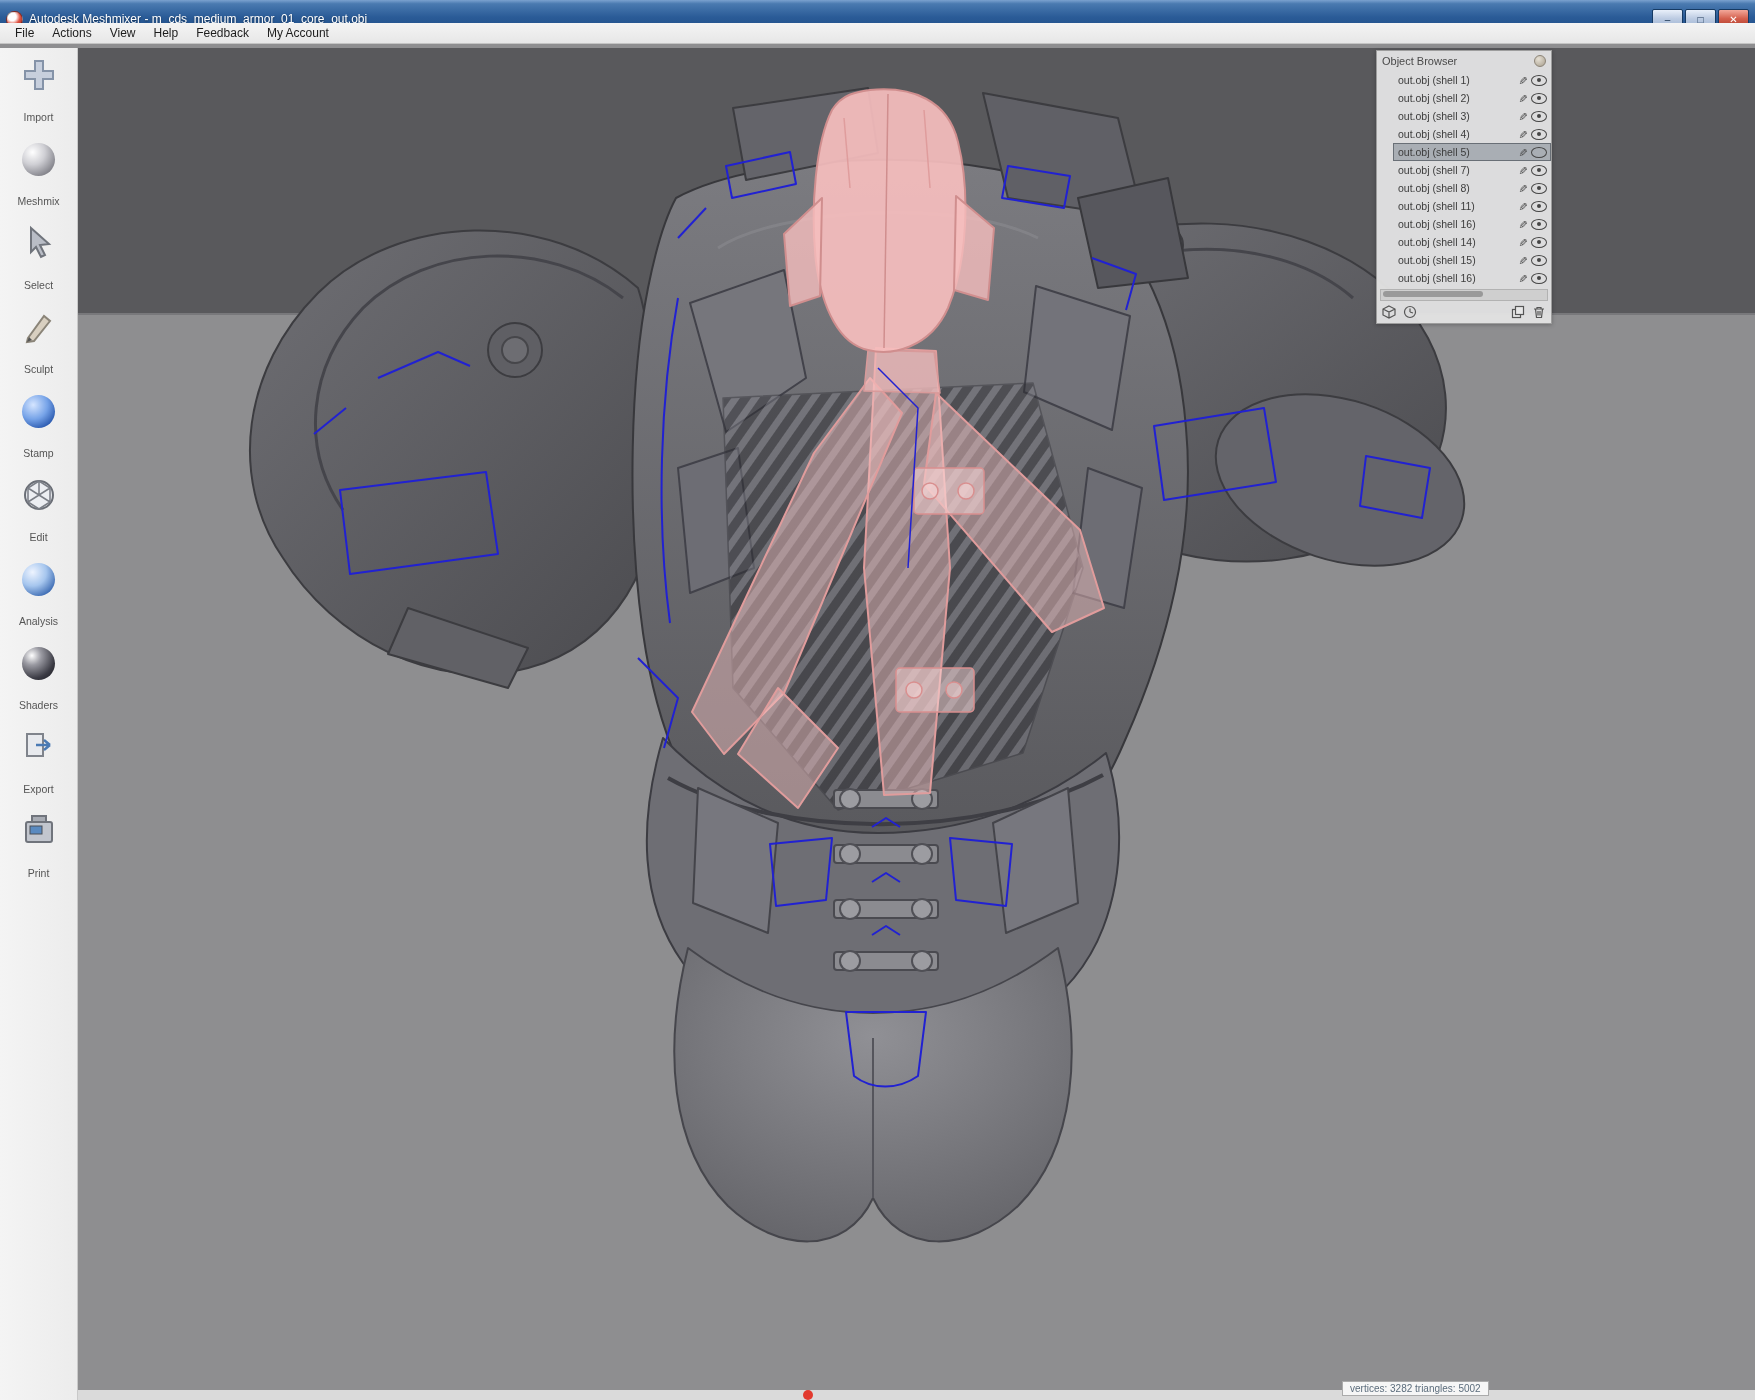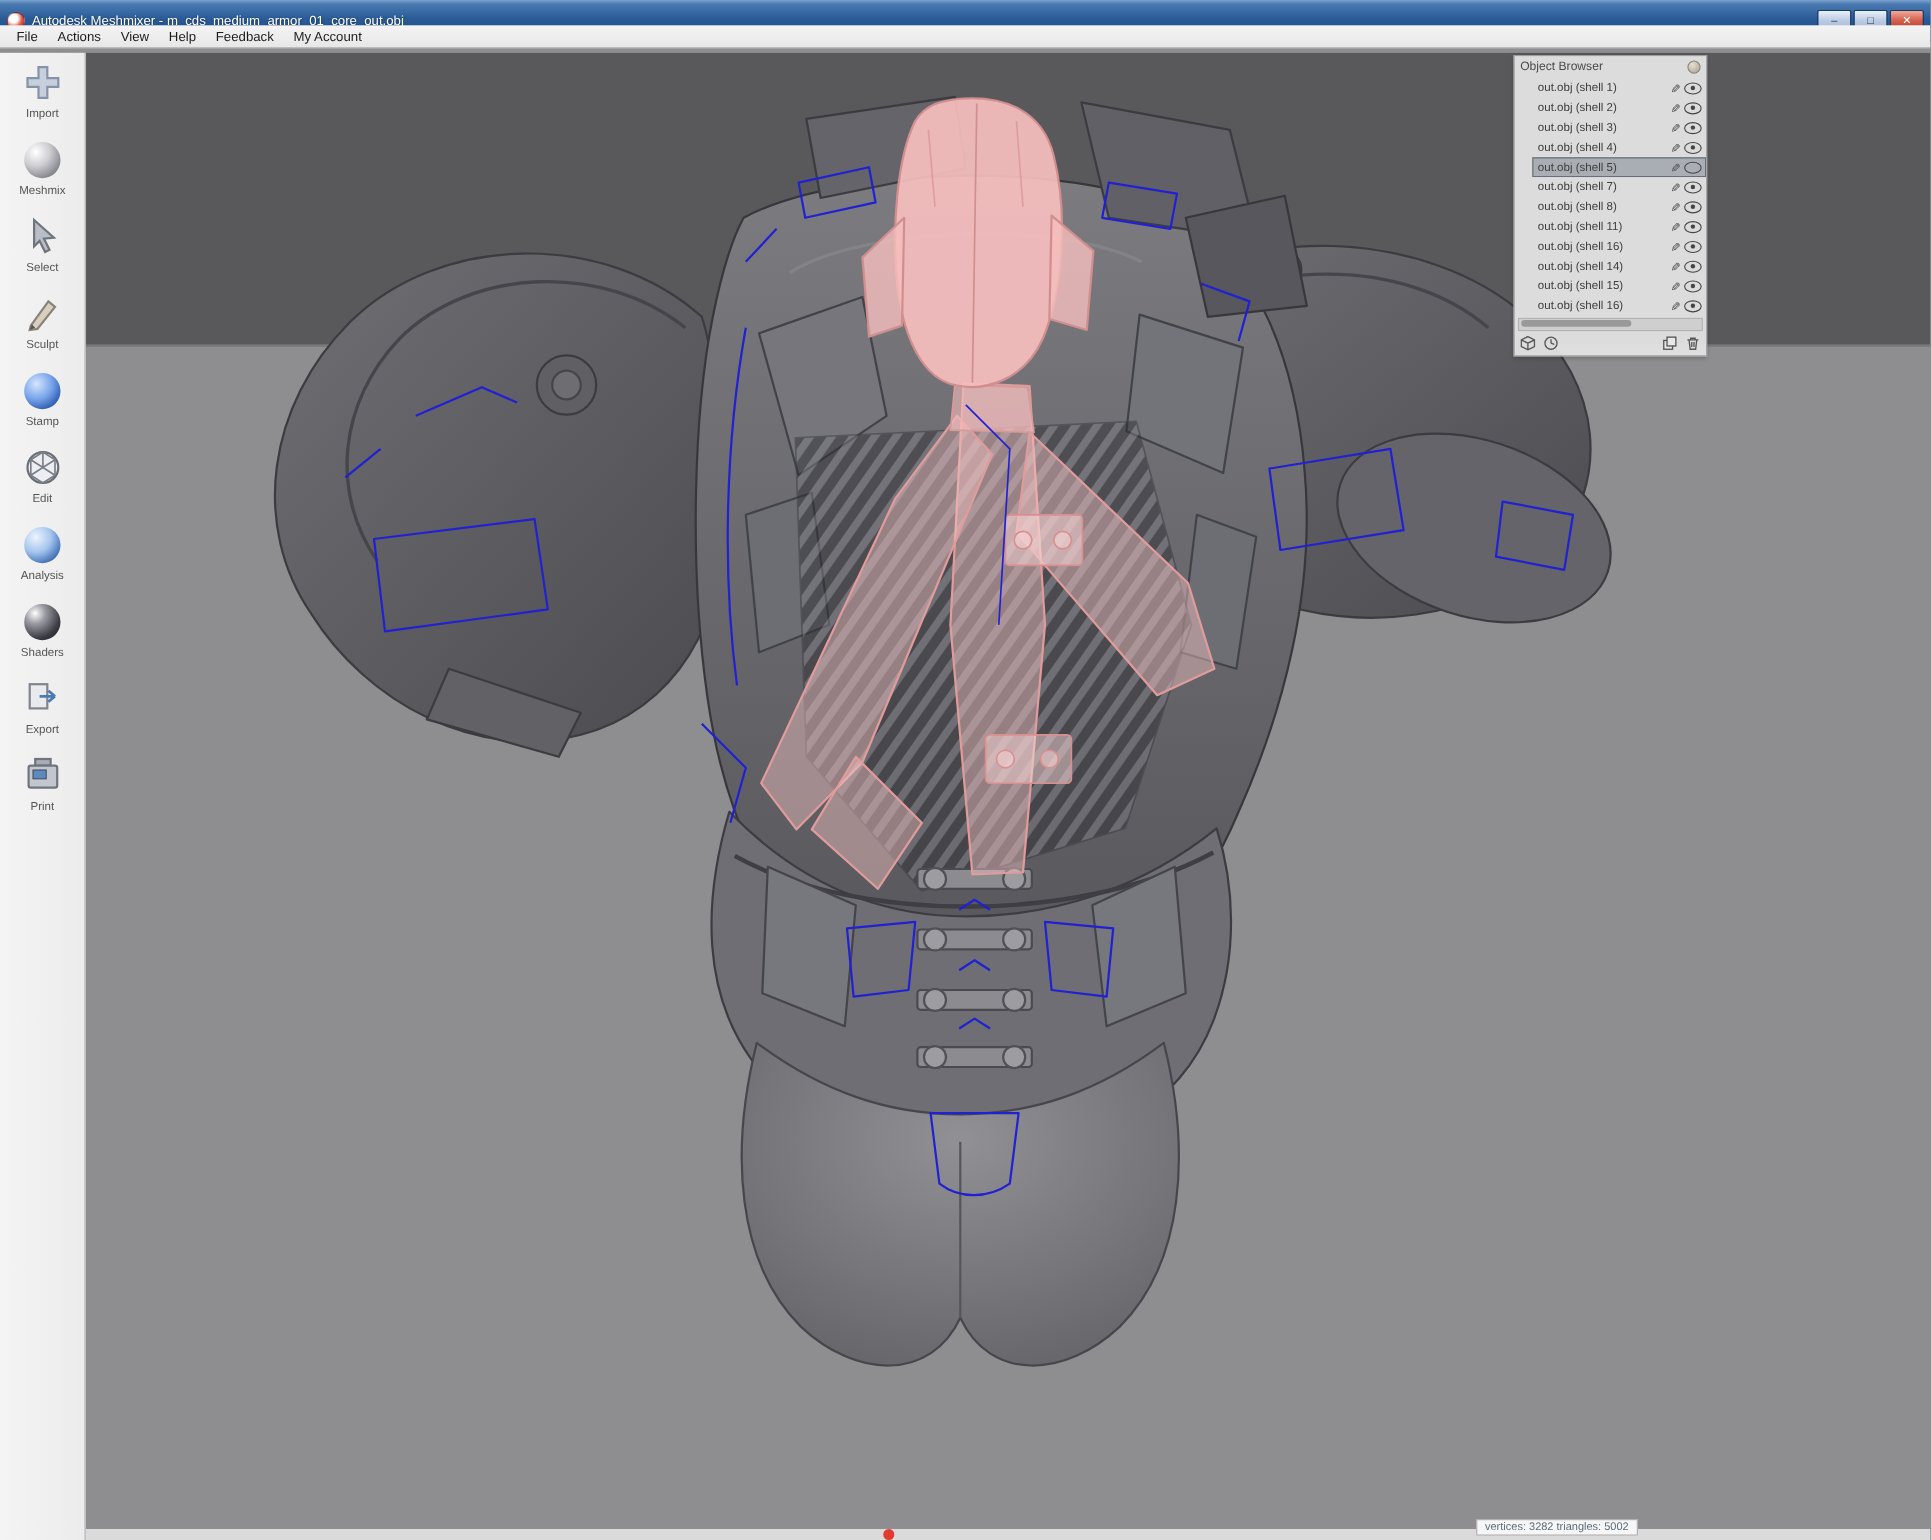--- a/index.html
+++ b/index.html
@@ -36,21 +36,21 @@
     font-size:12px; color:#1c1c1c;
   }
   .menu-item { padding:2px 9px; border-radius:2px; }
   
   .toolbar {
     position:absolute; left:0; top:48px; width:78px; bottom:0;
     background:linear-gradient(90deg,#f4f4f4,#ececec); border-right:1px solid #c9c9c9;
     display:flex; flex-direction:column; align-items:center; padding-top:8px; gap:17px;
     box-sizing:border-box; z-index:3;
   }
-  .tool { display:flex; flex-direction:column; align-items:center; gap:3px; width:100%; }
+  .tool { display:flex; flex-direction:column; align-items:center; gap:17px; width:100%; }
   .tool .glyph { width:38px; height:38px; display:flex; align-items:center; justify-content:center; }
   .tool .lbl { font-size:10.5px; color:#555; }
   .ball { width:33px; height:33px; border-radius:50%; }
   .ball.gray { background:radial-gradient(circle at 32% 28%, #ffffff, #cfcfd4 38%, #8e8e95 72%, #5d5d64); }
   .ball.blue { background:radial-gradient(circle at 34% 30%, #d5e5ff, #76a3e8 45%, #2453aa 82%); }
   .ball.ana  { background:radial-gradient(circle at 32% 28%, #eef4ff, #a6c6ee 42%, #3b6ab2 80%); }
   .ball.dark { background:radial-gradient(circle at 30% 26%, #ffffff, #9a9aa2 28%, #3b3b44 68%, #17171d); }
   
   .viewport {
     position:absolute; left:78px; top:48px; width:1677px; height:1342px;

